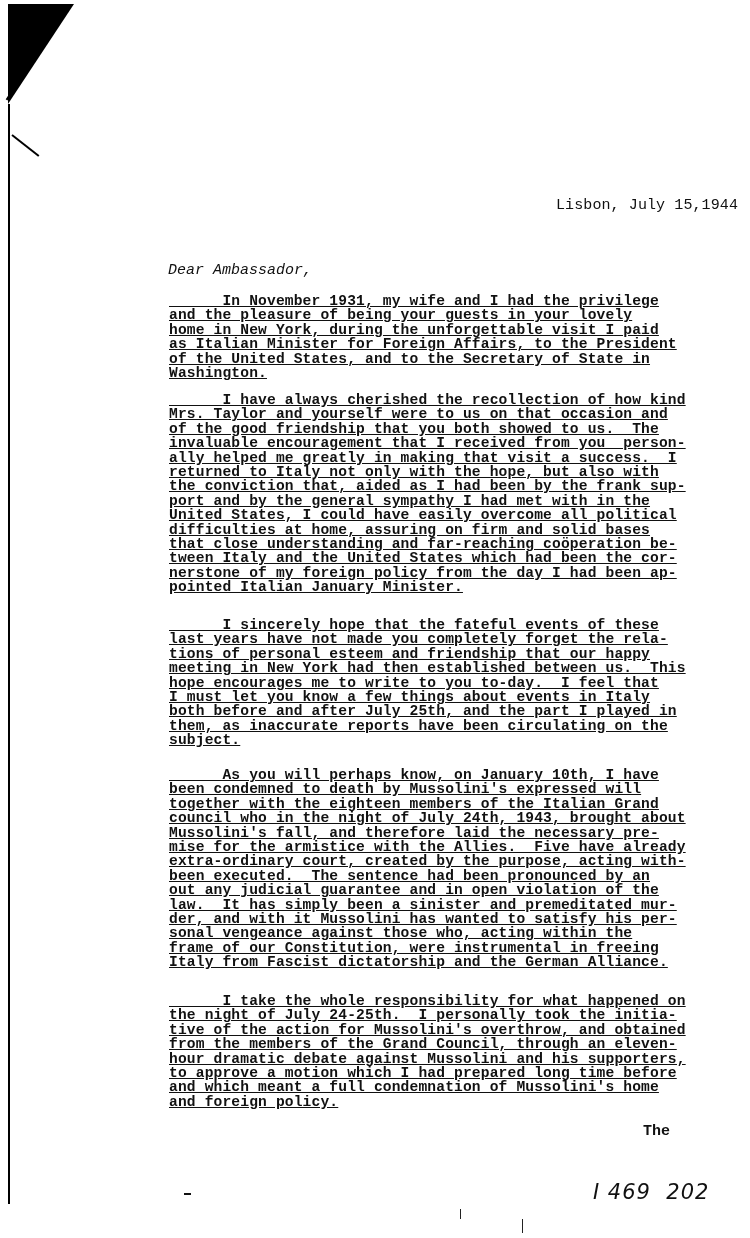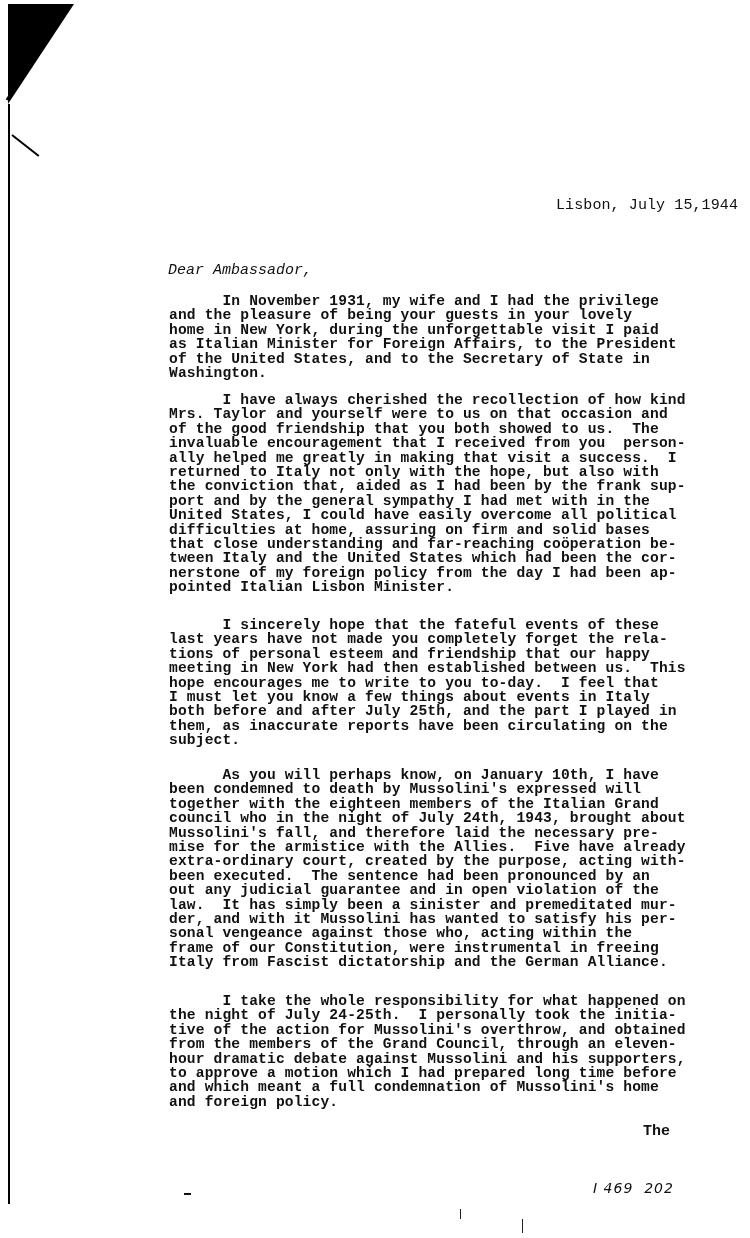--- a/index.html
+++ b/index.html
@@ -79,37 +79,38 @@
       white-space: pre;
       font-style: italic;
     }
     .para {
       position: absolute;
       left: 161px;
       width: 560px;
       font-size: 14.6px;
       line-height: 14.4px;
       font-weight: bold;
+      text-decoration: underline;
     }
     .para .line {
       display: block;
       white-space: pre;
       letter-spacing: 0.15px;
     }
     .continued {
       position: absolute;
       left: 635px; top: 1119px;
       font-size: 15px;
       font-weight: bold;
     }
     .archive-mark {
       position: absolute;
       left: 585px; top: 1176px;
       font-family: "DejaVu Sans", sans-serif;
-      font-size: 14px;
+      font-size: 21px;
       font-style: italic;
       letter-spacing: 1px;
       color: #111;
       white-space: pre;
     }
     .dash-mark {
       position: absolute;
       left: 176px; top: 1189px;
       width: 7px; height: 2px;
       background: #111;
@@ -148,21 +149,21 @@
     <span class="line">invaluable encouragement that I received from you  person-</span>
     <span class="line">ally helped me greatly in making that visit a success.  I</span>
     <span class="line">returned to Italy not only with the hope, but also with</span>
     <span class="line">the conviction that, aided as I had been by the frank sup-</span>
     <span class="line">port and by the general sympathy I had met with in the</span>
     <span class="line">United States, I could have easily overcome all political</span>
     <span class="line">difficulties at home, assuring on firm and solid bases</span>
     <span class="line">that close understanding and far-reaching coöperation be-</span>
     <span class="line">tween Italy and the United States which had been the cor-</span>
     <span class="line">nerstone of my foreign policy from the day I had been ap-</span>
-    <span class="line">pointed Italian Lisbon Minister.</span>
+    <span class="line">pointed Italian January Minister.</span>
   </div>
 
   <div class="para" style="top:614px;">
     <span class="line">      I sincerely hope that the fateful events of these</span>
     <span class="line">last years have not made you completely forget the rela-</span>
     <span class="line">tions of personal esteem and friendship that our happy</span>
     <span class="line">meeting in New York had then established between us.  This</span>
     <span class="line">hope encourages me to write to you to-day.  I feel that</span>
     <span class="line">I must let you know a few things about events in Italy</span>
     <span class="line">both before and after July 25th, and the part I played in</span>

